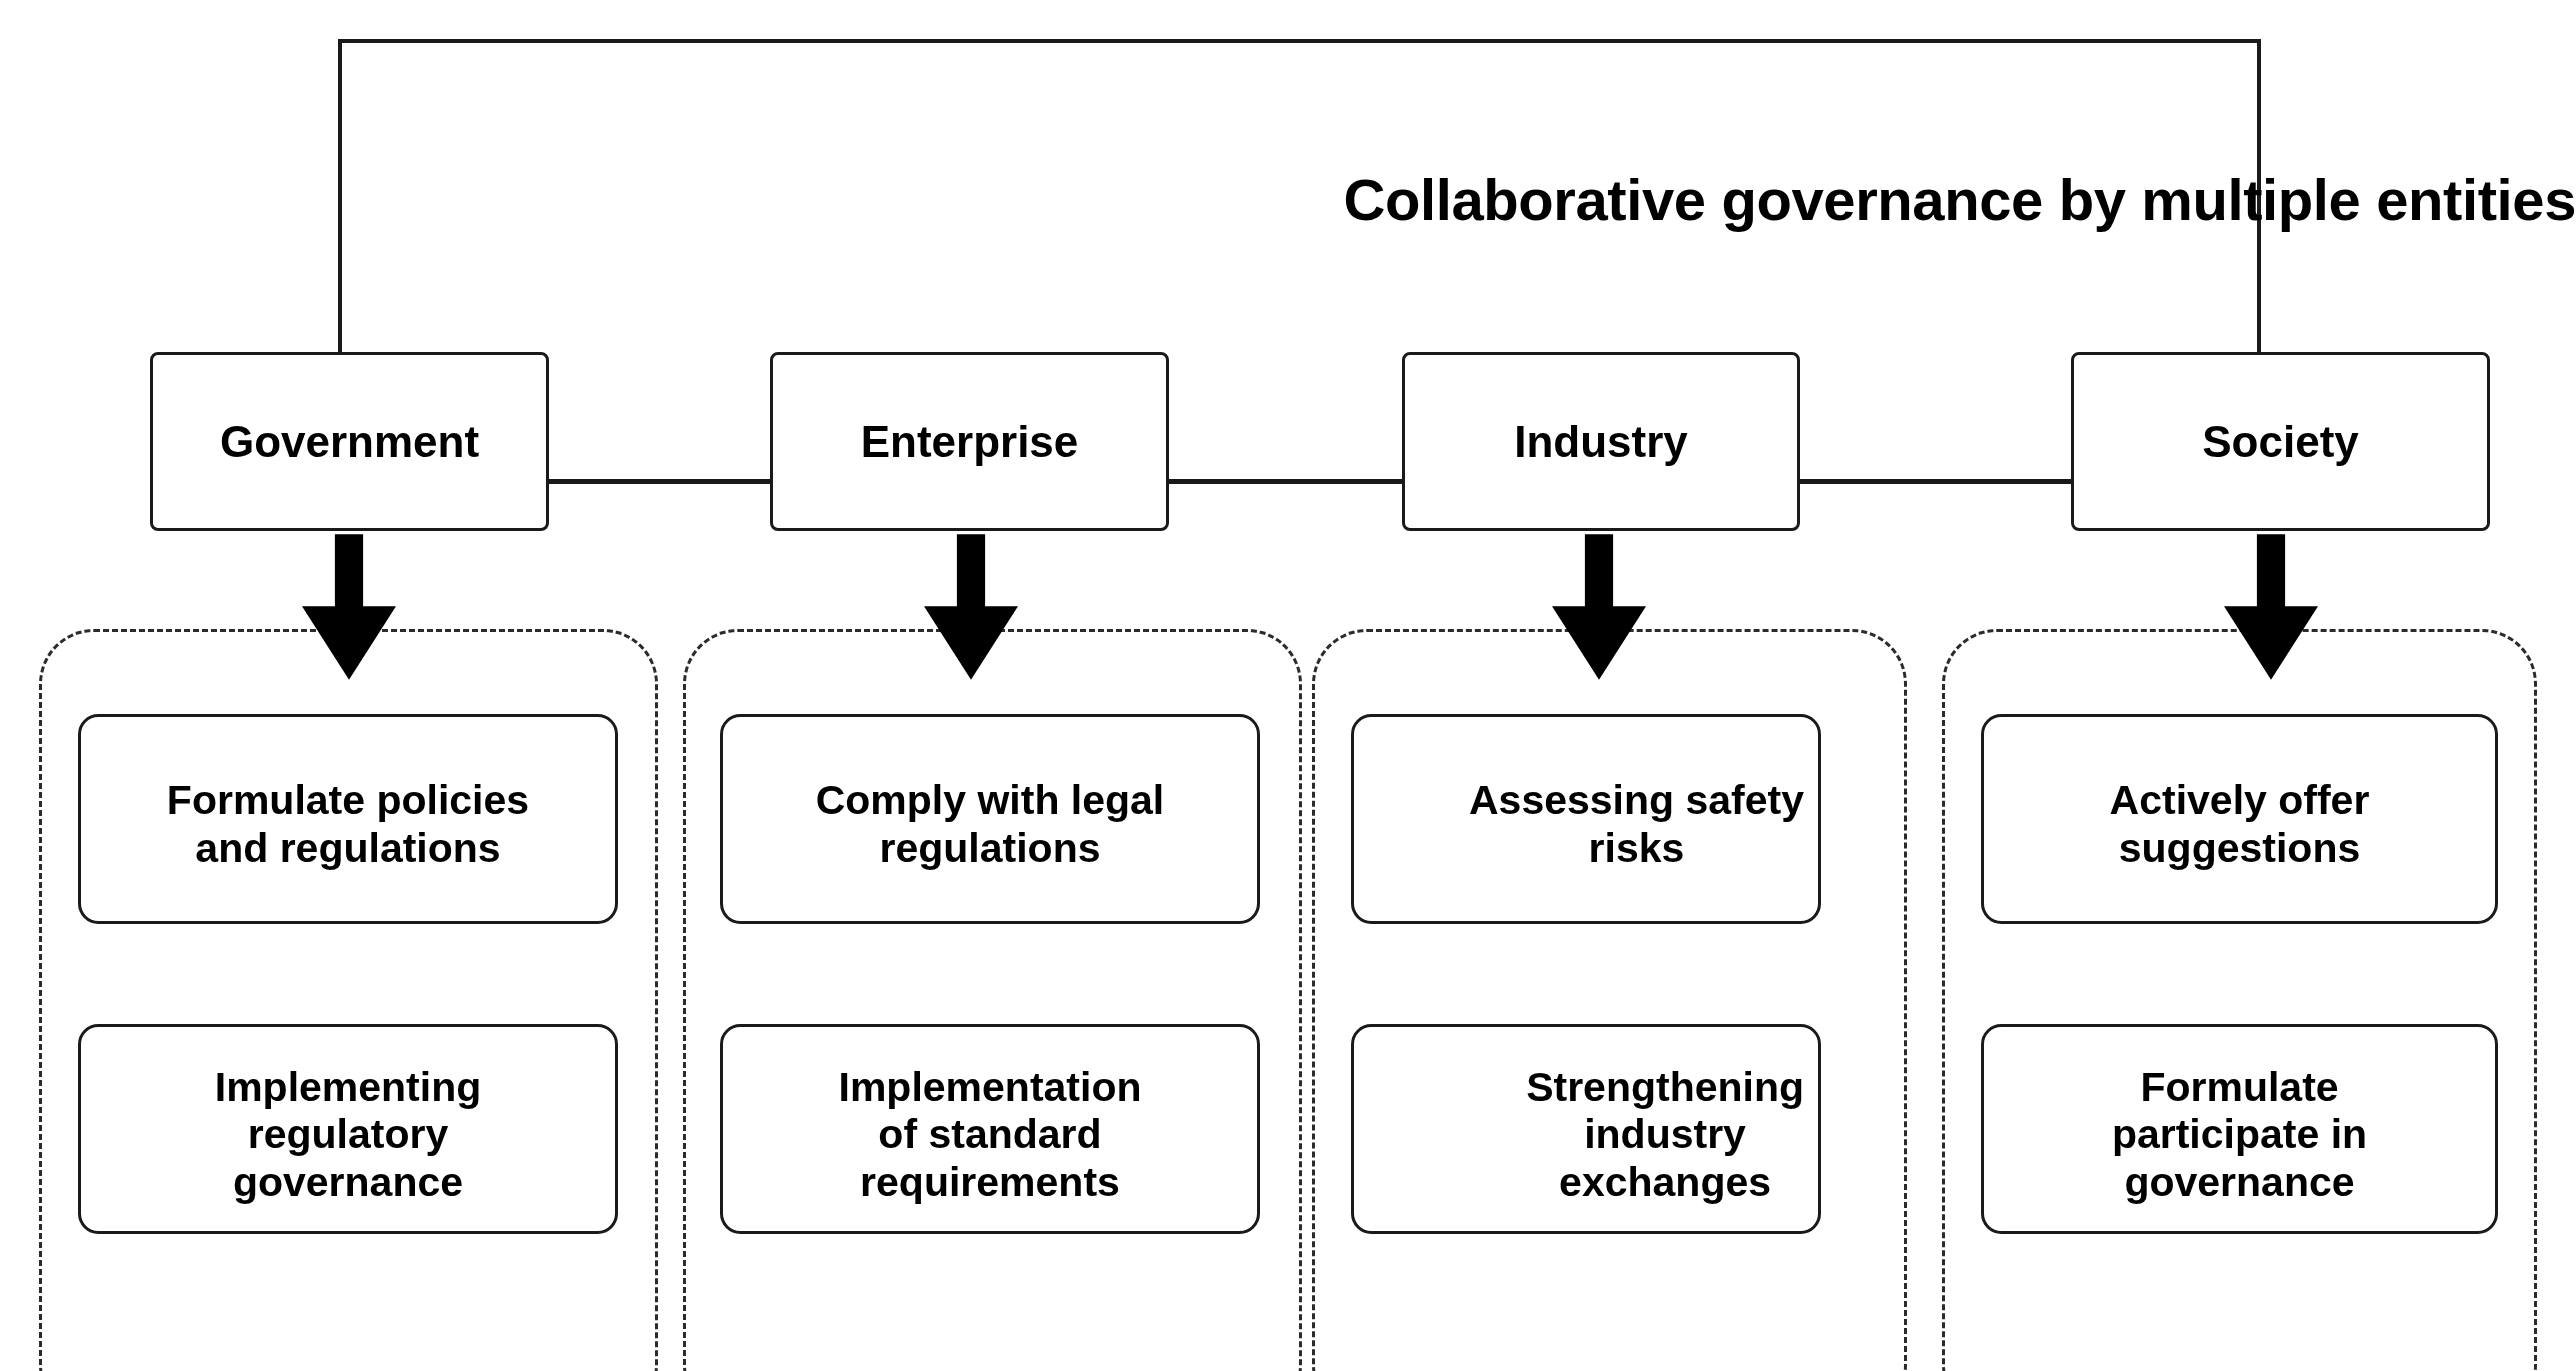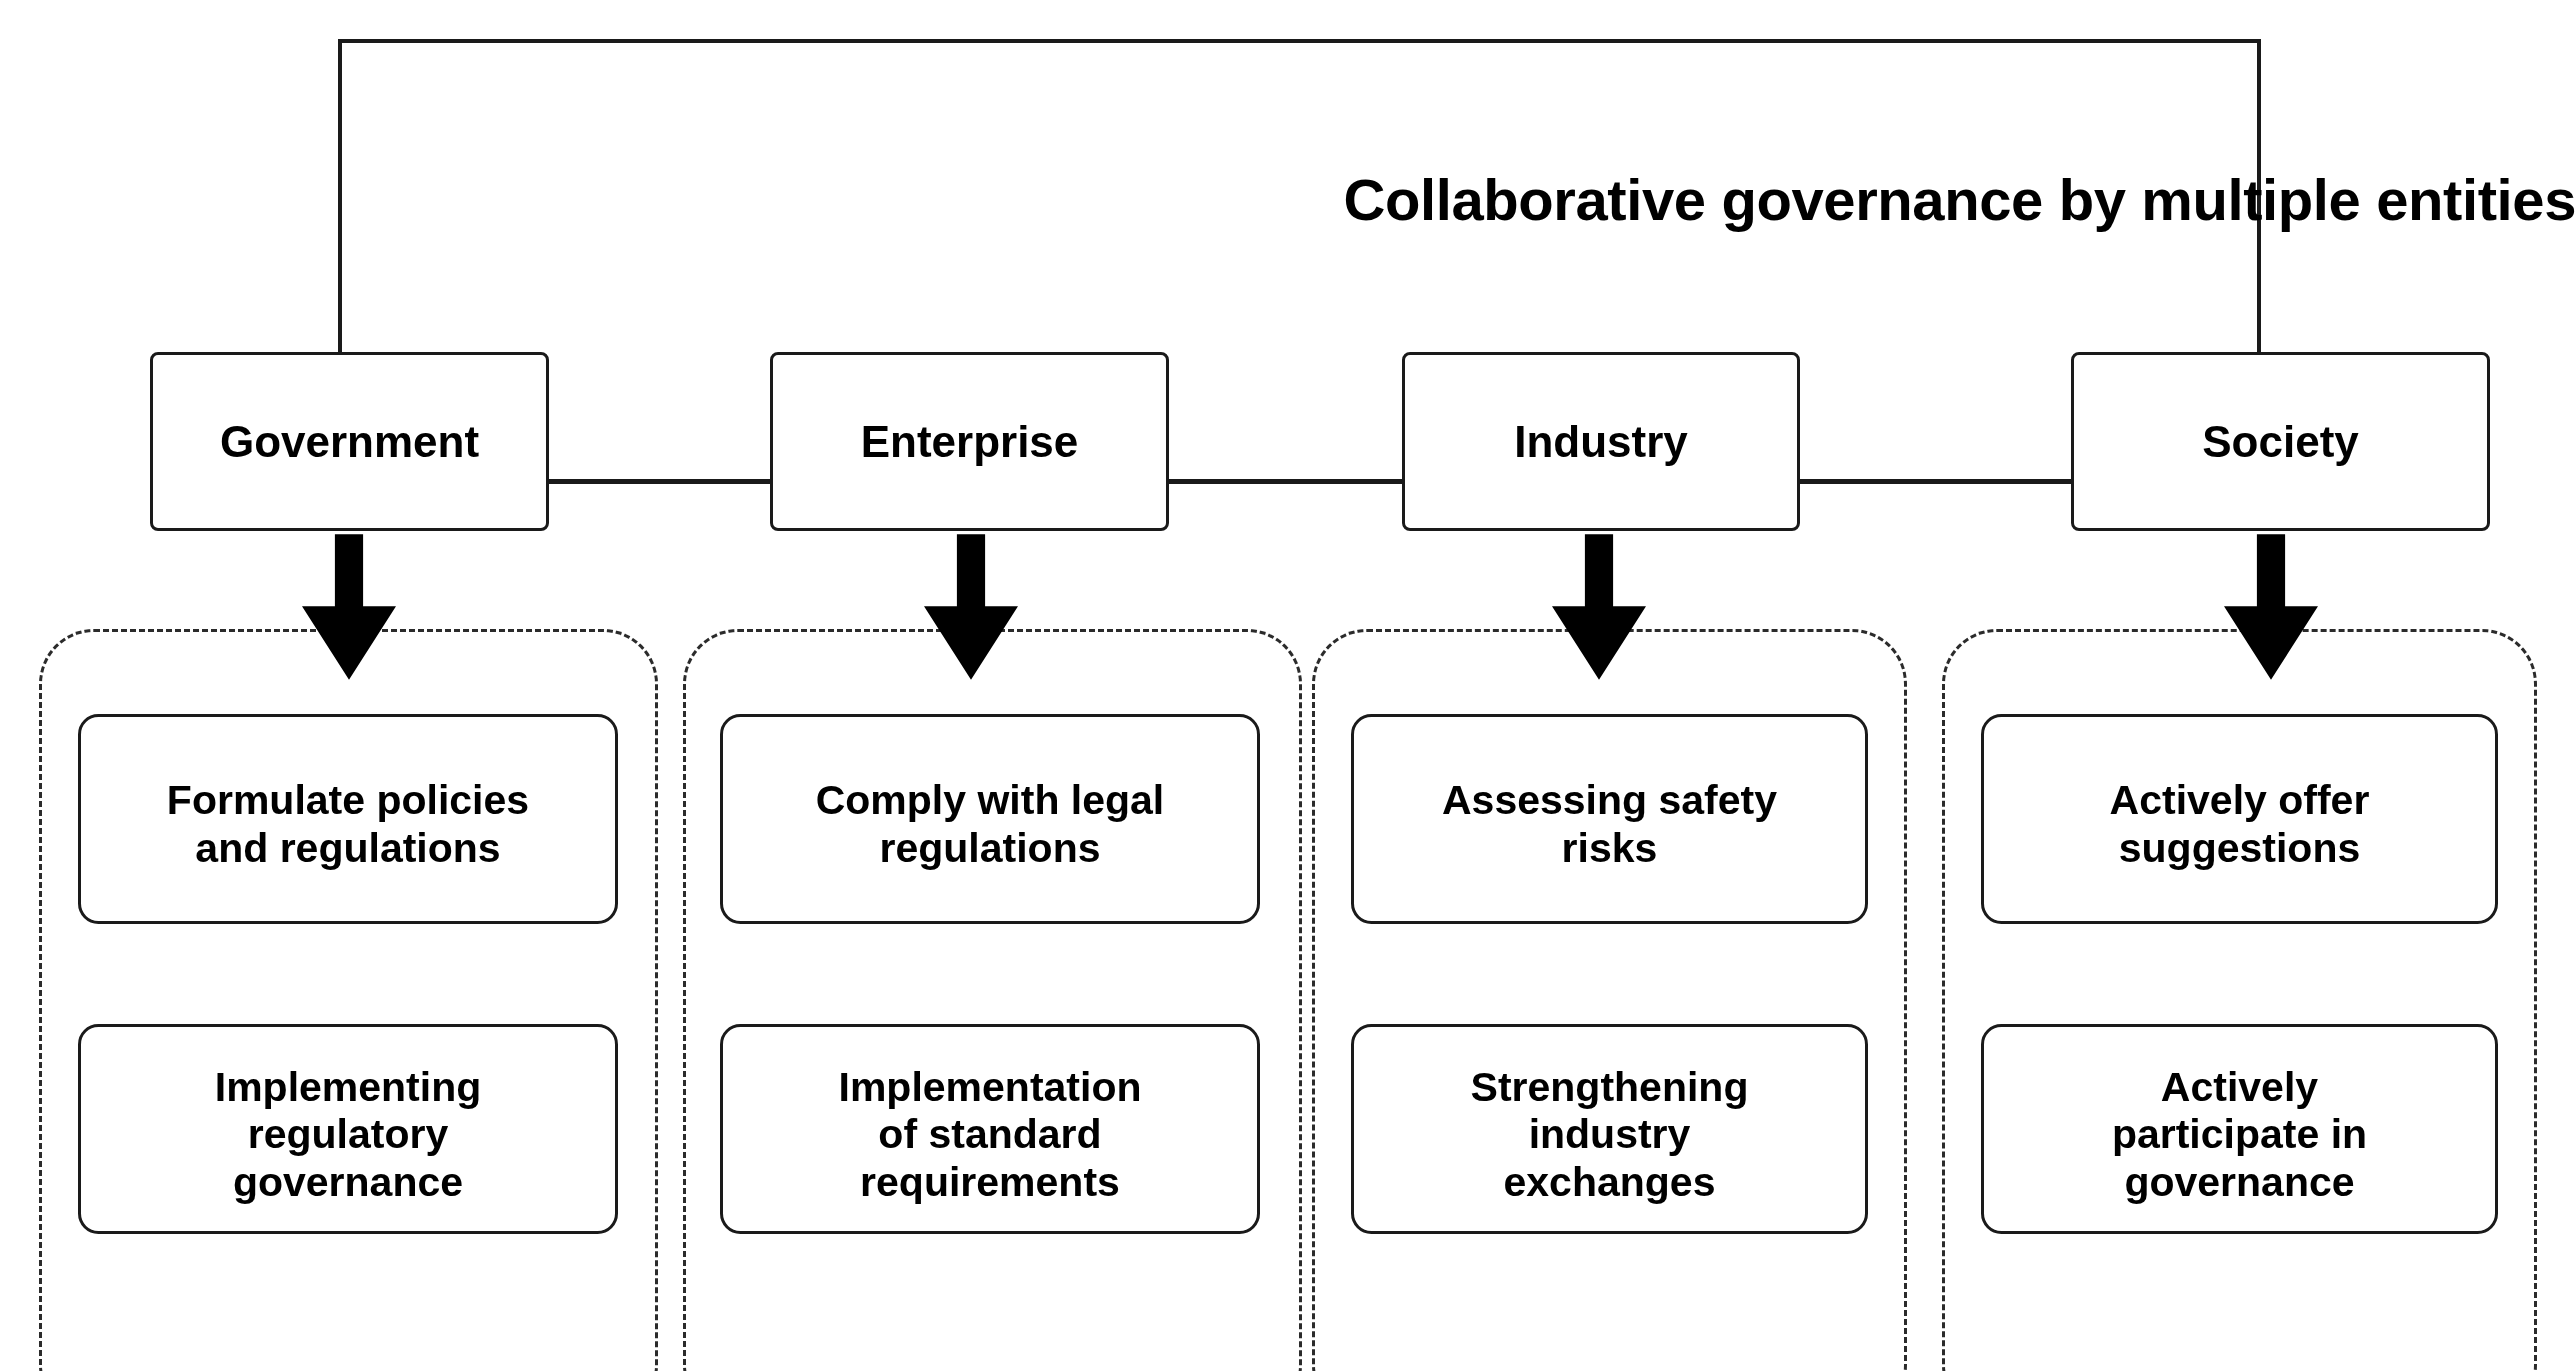--- a/index.html
+++ b/index.html
@@ -145,21 +145,21 @@
     font-weight: bold;
     color: #000000;
     line-height: 1.16;
     white-space: pre-line;
     margin-top: 12px;
   }
 
   
   .col0 { left: 78px;  width: 540px; }
   .col1 { left: 720px;  width: 540px; }
-  .col2 { left: 1351px; width: 517px; }
+  .col2 { left: 1351px; width: 470px; justify-content: flex-end; }
   .col3 { left: 1981px; width: 517px; }
 
   
   .row0 { top: 714px;  height: 210px; }
   .row1 { top: 1024px; height: 210px; }
 </style>
 </head>
 <body>
 
 <div id="stage">
@@ -241,19 +241,19 @@
     <span class="card-label">Strengthening
 industry
 exchanges</span>
   </div>
 
   <div class="card col3 row0">
     <span class="card-label">Actively offer
 suggestions</span>
   </div>
   <div class="card col3 row1">
-    <span class="card-label">Actively
+    <span class="card-label">Formulate
 participate in
 governance</span>
   </div>
 
 </div>
 
 
 </body></html>

